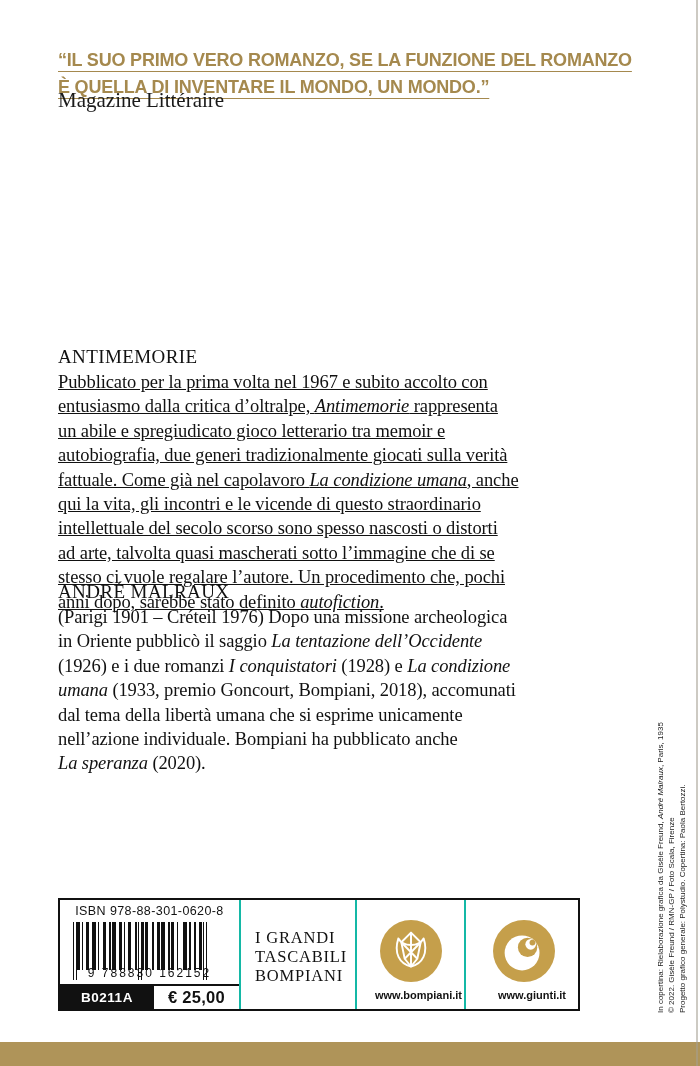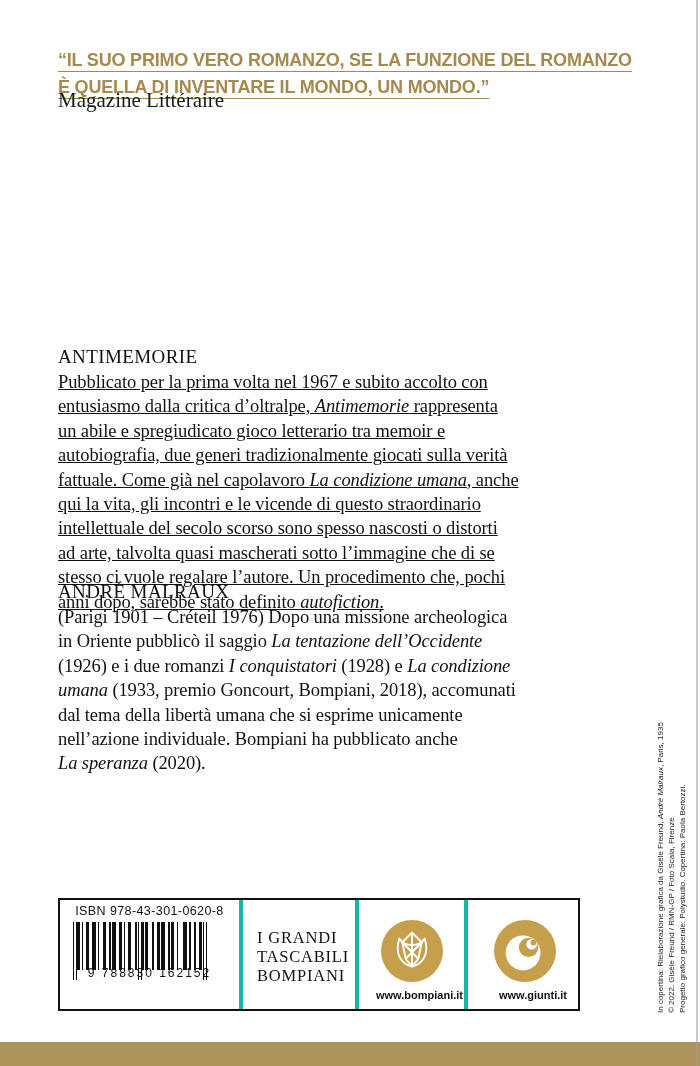--- a/index.html
+++ b/index.html
@@ -40,21 +40,21 @@
     color:#111;white-space:nowrap;
   }
   .p1{top:370px;text-decoration:underline;}
   .p2{top:605px;}
   
   .strip{
     left:58px;top:898px;width:522px;height:113px;
     border:2px solid #111;box-sizing:border-box;
     font-family:"Liberation Sans","DejaVu Sans",sans-serif;
   }
-  .cell{position:absolute;top:0;bottom:0;box-sizing:border-box;border-left:4px solid #14b8a6;}
+  .cell{position:absolute;top:0;bottom:0;box-sizing:border-box;border-left:2px solid #14b8a6;}
   .cell.first{border-left:none;}
   .c1{left:0;width:179px;}
   .c2{left:179px;width:116px;}
   .c3{left:295px;width:109px;}
   .c4{left:404px;width:118px;}
   .isbn{
     position:absolute;top:4px;left:0;right:0;text-align:center;
     font-size:12.5px;letter-spacing:0.4px;color:#111;
   }
   .bars{position:absolute;top:22px;left:13px;right:13px;height:60px;font-size:0;}
@@ -110,23 +110,27 @@
 
   <div class="abs body-text p1">Pubblicato per la prima volta nel 1967 e subito accolto con<br>entusiasmo dalla critica d’oltralpe, <em>Antimemorie</em> rappresenta<br>un abile e spregiudicato gioco letterario tra memoir e<br>autobiografia, due generi tradizionalmente giocati sulla verità<br>fattuale. Come già nel capolavoro <em>La condizione umana</em>, anche<br>qui la vita, gli incontri e le vicende di questo straordinario<br>intellettuale del secolo scorso sono spesso nascosti o distorti<br>ad arte, talvolta quasi mascherati sotto l’immagine che di se<br>stesso ci vuole regalare l’autore. Un procedimento che, pochi<br>anni dopo, sarebbe stato definito <em>autofiction</em>.</div>
 
   <div class="abs sec-title t2">ANDRÉ MALRAUX</div>
 
   <div class="abs body-text p2">(Parigi 1901 – Créteil 1976) Dopo una missione archeologica<br>in Oriente pubblicò il saggio <em>La tentazione dell’Occidente</em><br>(1926) e i due romanzi <em>I conquistatori</em> (1928) e <em>La condizione</em><br><em>umana</em> (1933, premio Goncourt, Bompiani, 2018), accomunati<br>dal tema della libertà umana che si esprime unicamente<br>nell’azione individuale. Bompiani ha pubblicato anche<br><em>La speranza</em> (2020).</div>
 
   <div class="abs strip">
 
     <div class="cell first c1">
-      <div class="isbn">ISBN 978-43-301-0620-8</div>
+      <div class="isbn">ISBN 978-88-301-0620-8</div>
       <div class="bars"><b style="width: 1.45px; height: 58px; background: rgb(17, 17, 17);"></b><b style="width: 1.45px; height: 58px; background: transparent;"></b><b style="width: 1.45px; height: 58px; background: rgb(17, 17, 17);"></b><b style="width: 2.9px; height: 48px; background: rgb(17, 17, 17);"></b><b style="width: 1.45px; height: 48px; background: transparent;"></b><b style="width: 1.45px; height: 48px; background: rgb(17, 17, 17);"></b><b style="width: 2.9px; height: 48px; background: transparent;"></b><b style="width: 2.9px; height: 48px; background: rgb(17, 17, 17);"></b><b style="width: 2.9px; height: 48px; background: transparent;"></b><b style="width: 4.35px; height: 48px; background: rgb(17, 17, 17);"></b><b style="width: 1.45px; height: 48px; background: transparent;"></b><b style="width: 1.45px; height: 48px; background: rgb(17, 17, 17);"></b><b style="width: 4.35px; height: 48px; background: transparent;"></b><b style="width: 2.9px; height: 48px; background: rgb(17, 17, 17);"></b><b style="width: 2.9px; height: 48px; background: transparent;"></b><b style="width: 1.45px; height: 48px; background: rgb(17, 17, 17);"></b><b style="width: 1.45px; height: 48px; background: transparent;"></b><b style="width: 4.35px; height: 48px; background: rgb(17, 17, 17);"></b><b style="width: 2.9px; height: 48px; background: transparent;"></b><b style="width: 2.9px; height: 48px; background: rgb(17, 17, 17);"></b><b style="width: 1.45px; height: 48px; background: transparent;"></b><b style="width: 1.45px; height: 48px; background: rgb(17, 17, 17);"></b><b style="width: 2.9px; height: 48px; background: transparent;"></b><b style="width: 2.9px; height: 48px; background: rgb(17, 17, 17);"></b><b style="width: 4.35px; height: 48px; background: transparent;"></b><b style="width: 1.45px; height: 48px; background: rgb(17, 17, 17);"></b><b style="width: 1.45px; height: 48px; background: transparent;"></b><b style="width: 1.45px; height: 58px; background: rgb(17, 17, 17);"></b><b style="width: 1.45px; height: 58px; background: transparent;"></b><b style="width: 1.45px; height: 58px; background: rgb(17, 17, 17);"></b><b style="width: 1.45px; height: 48px; background: rgb(17, 17, 17);"></b><b style="width: 1.45px; height: 48px; background: transparent;"></b><b style="width: 2.9px; height: 48px; background: rgb(17, 17, 17);"></b><b style="width: 4.35px; height: 48px; background: transparent;"></b><b style="width: 1.45px; height: 48px; background: rgb(17, 17, 17);"></b><b style="width: 2.9px; height: 48px; background: transparent;"></b><b style="width: 2.9px; height: 48px; background: rgb(17, 17, 17);"></b><b style="width: 1.45px; height: 48px; background: transparent;"></b><b style="width: 4.35px; height: 48px; background: rgb(17, 17, 17);"></b><b style="width: 2.9px; height: 48px; background: transparent;"></b><b style="width: 1.45px; height: 48px; background: rgb(17, 17, 17);"></b><b style="width: 1.45px; height: 48px; background: transparent;"></b><b style="width: 2.9px; height: 48px; background: rgb(17, 17, 17);"></b><b style="width: 2.9px; height: 48px; background: transparent;"></b><b style="width: 1.45px; height: 48px; background: rgb(17, 17, 17);"></b><b style="width: 4.35px; height: 48px; background: transparent;"></b><b style="width: 4.35px; height: 48px; background: rgb(17, 17, 17);"></b><b style="width: 1.45px; height: 48px; background: transparent;"></b><b style="width: 2.9px; height: 48px; background: rgb(17, 17, 17);"></b><b style="width: 2.9px; height: 48px; background: transparent;"></b><b style="width: 1.45px; height: 48px; background: rgb(17, 17, 17);"></b><b style="width: 2.9px; height: 48px; background: transparent;"></b><b style="width: 2.9px; height: 48px; background: rgb(17, 17, 17);"></b><b style="width: 1.45px; height: 48px; background: transparent;"></b><b style="width: 1.45px; height: 58px; background: rgb(17, 17, 17);"></b><b style="width: 1.45px; height: 58px; background: transparent;"></b><b style="width: 1.45px; height: 58px; background: rgb(17, 17, 17);"></b></div>
       <div class="ean-digits">9 788830 162152</div>
+      <div class="code-row">
+        <div class="code-box">B0211A</div>
+        <div class="price-box">€ 25,00</div>
+      </div>
     </div>
 
     <div class="cell c2">
       <div class="series">I GRANDI
 TASCABILI
 BOMPIANI</div>
     </div>
 
     <div class="cell c3">
       <div class="logo-wrap">

